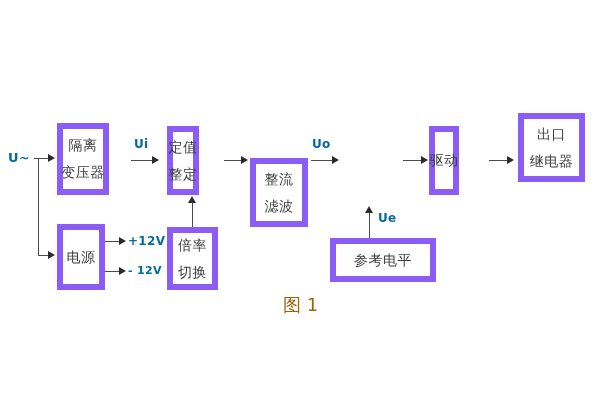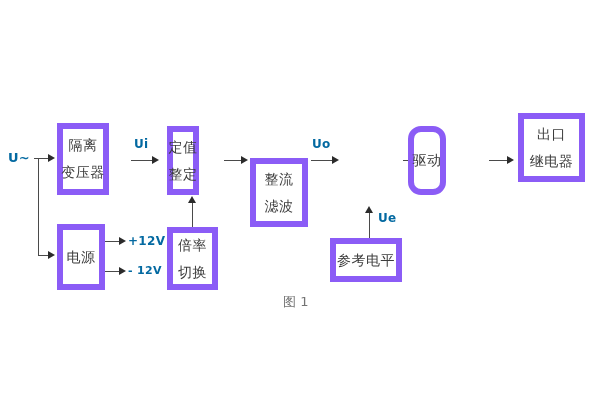--- a/index.html
+++ b/index.html
@@ -74,22 +74,22 @@
     position: absolute;
     width: 0; height: 0;
     border-left: 4.5px solid transparent;
     border-right: 4.5px solid transparent;
     border-bottom: 7px solid #2b2b2b;
   }
 
   
   .caption {
     position: absolute;
-    color: #737373;
-    font-size: 13px;
+    color: #a16207;
+    font-size: 18px;
     white-space: nowrap;
   }
 </style>
 </head>
 <body>
 
 <div id="canvas">
 
   <div class="label bold" style="left:8px; top:150px;">U~</div>
 
@@ -146,28 +146,28 @@
 
   <div class="label bold" style="left:312px; top:137px; font-size:12px;">Uo</div>
   <div class="hline" style="left:311px; top:160px; width:25px;"></div>
   <div class="arrow-r" style="left:332px; top:156px;"></div>
 
 
   <div class="vline" style="left:369px; top:212px; height:26px;"></div>
   <div class="arrow-u" style="left:365px; top:206px;"></div>
   <div class="label bold" style="left:378px; top:211px; font-size:12px;">Ue</div>
 
-  <div class="block" style="left:330px; top:238px; width:72px; height:44px;">
+  <div class="block" style="left:330px; top:238px; width:106px; height:44px;">
     <span class="line">参考电平</span>
   </div>
 
   <div class="hline" style="left:403px; top:160px; width:22px;"></div>
   <div class="arrow-r" style="left:421px; top:156px;"></div>
 
-  <div class="block" style="left:408px; top:126px; width:38px; height:69px;border-radius:13px;">
+  <div class="block" style="left:429px; top:126px; width:30px; height:69px;">
     <span class="line">驱动</span>
   </div>
 
   <div class="hline" style="left:489px; top:160px; width:22px;"></div>
   <div class="arrow-r" style="left:507px; top:156px;"></div>
 
   <div class="block" style="left:518px; top:113px; width:67px; height:69px;">
     <span class="line">出口</span>
     <span class="line">继电器</span>
   </div>

